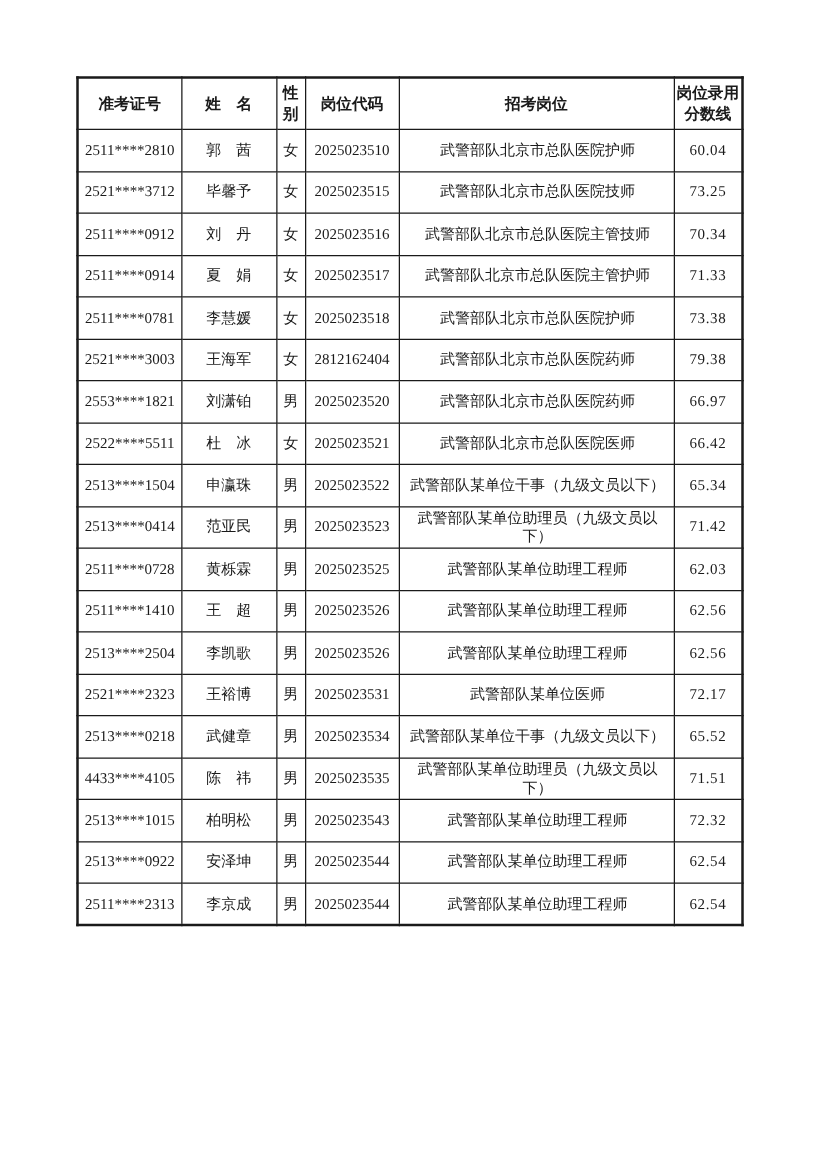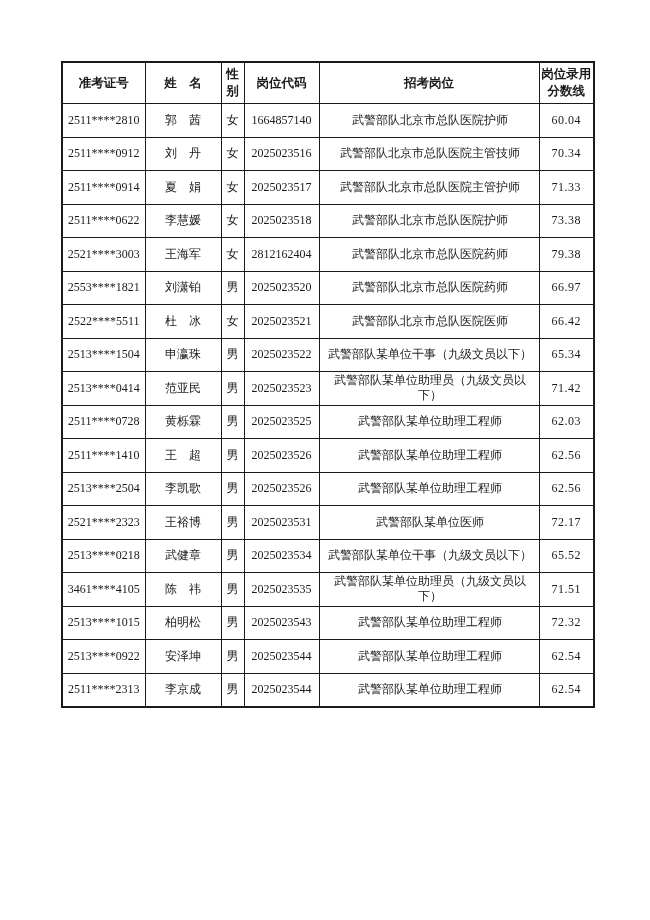--- a/index.html
+++ b/index.html
@@ -98,46 +98,54 @@
         <th><span class="th-wrap">岗位代码</span></th>
         <th><span class="th-wrap">招考岗位</span></th>
         <th><span class="th-wrap">岗位录用分数线</span></th>
       </tr>
     </thead>
     <tbody>
     <tr>
       <td>2511****2810</td>
       <td>郭　茜</td>
       <td>女</td>
-      <td>1664857140</td>
+      <td>2025023510</td>
       <td class="pos-cell">武警部队北京市总队医院护师</td>
       <td class="score-cell">60.04</td>
     </tr>
 
+    <tr>
+      <td>2521****3712</td>
+      <td>毕馨予</td>
+      <td>女</td>
+      <td>2025023515</td>
+      <td class="pos-cell">武警部队北京市总队医院技师</td>
+      <td class="score-cell">73.25</td>
+    </tr>
 
     <tr>
       <td>2511****0912</td>
       <td>刘　丹</td>
       <td>女</td>
       <td>2025023516</td>
       <td class="pos-cell">武警部队北京市总队医院主管技师</td>
       <td class="score-cell">70.34</td>
     </tr>
 
     <tr>
       <td>2511****0914</td>
       <td>夏　娟</td>
       <td>女</td>
       <td>2025023517</td>
       <td class="pos-cell">武警部队北京市总队医院主管护师</td>
       <td class="score-cell">71.33</td>
     </tr>
 
     <tr>
-      <td>2511****0622</td>
+      <td>2511****0781</td>
       <td>李慧媛</td>
       <td>女</td>
       <td>2025023518</td>
       <td class="pos-cell">武警部队北京市总队医院护师</td>
       <td class="score-cell">73.38</td>
     </tr>
 
     <tr>
       <td>2521****3003</td>
       <td>王海军</td>
@@ -223,21 +231,21 @@
     <tr>
       <td>2513****0218</td>
       <td>武健章</td>
       <td>男</td>
       <td>2025023534</td>
       <td class="pos-cell">武警部队某单位干事（九级文员以下）</td>
       <td class="score-cell">65.52</td>
     </tr>
 
     <tr>
-      <td>3461****4105</td>
+      <td>4433****4105</td>
       <td>陈　祎</td>
       <td>男</td>
       <td>2025023535</td>
       <td class="pos-cell">武警部队某单位助理员（九级文员以下）</td>
       <td class="score-cell">71.51</td>
     </tr>
 
 
 
     <tr>

